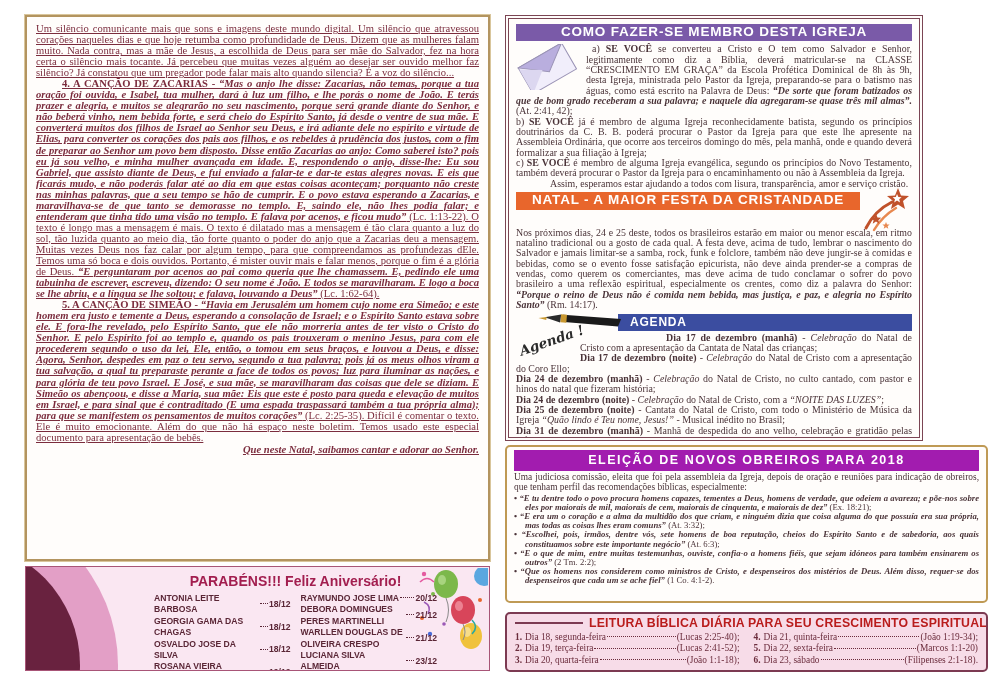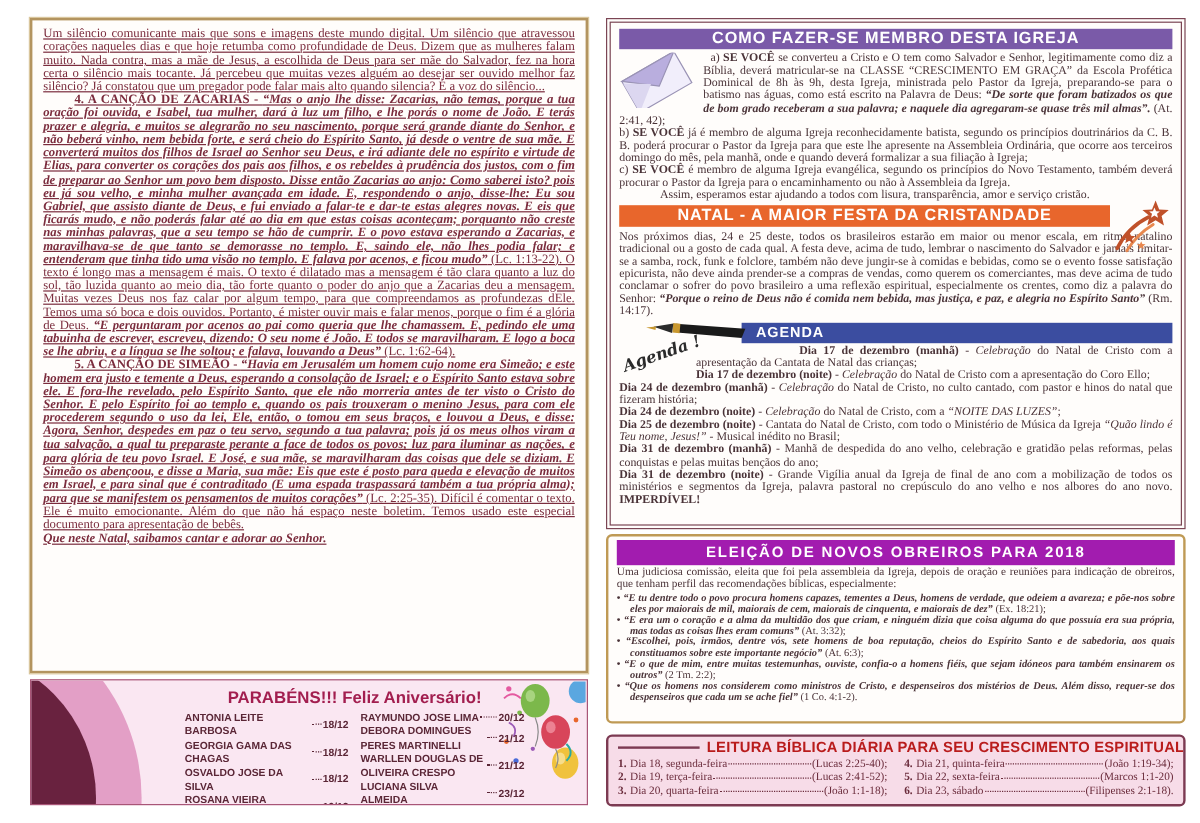--- a/index.html
+++ b/index.html
@@ -7,43 +7,43 @@
   .seg-b { font-weight:bold; }
   .seg-i { font-style:italic; }
   .seg-bi { font-weight:bold; font-style:italic; }
 
   
   .left-page { position:absolute; left:25px; top:15px; width:465px; height:546px;
     border:2px solid #b3945f; outline:1px solid #d9c69c; background:#fffdfb;
     padding:6px 9px 4px 9px; color:#7b2c3d; font-size:10.6px; line-height:11.05px;
     text-align:justify; overflow:hidden;text-decoration:underline; }
   .left-page p.sect { text-indent:26px; }
-  .closing-line { text-align:left; font-weight:bold; font-style:italic; margin-top:1px; }
+  .closing-line { text-align:right; font-weight:bold; font-style:italic; margin-top:1px; }
 
   .birthday-box { position:absolute; left:25px; top:566px; width:465px; height:105px;
     background:#fae7f2; border:1px solid #a85577; overflow:hidden; }
   .birthday-decor { position:absolute; left:0; top:0; width:148px; height:104px; }
   .balloons { position:absolute; right:1px; top:1px; width:72px; height:86px; }
   .birthday-content { position:relative; margin-left:128px; margin-right:52px; padding-top:6px; }
   .birthday-title { text-align:center; font-family:"Liberation Sans", sans-serif; font-weight:bold;
     font-size:14px; color:#a21e4f; margin-bottom:4px; }
   .birthday-cols { display:flex; gap:10px; font-family:"Liberation Sans", sans-serif;
     font-weight:bold; font-size:8.6px; color:#5a2636; }
   .birthday-col { flex:1; }
   .dot-row { display:flex; align-items:center; line-height:11.4px; }
   .dot-row .leader { flex:1; border-bottom:1.4px dotted #5a2636; margin:0 1px 2px 1px; min-width:8px; }
 
   
-  .box-a { position:absolute; left:505px; top:15px; width:483px; height:426px;
+  .box-a { position:absolute; left:505px; top:15px; width:418px; height:426px;
     border:4px double #7b4554; background:#fffdfb; padding:5px 7px; color:#4a3338;
     font-size:9.9px; line-height:10.35px; text-align:justify; overflow:hidden; }
   .bar { font-family:"Liberation Sans", sans-serif; font-weight:bold; color:#ffffff;
     text-align:center; letter-spacing:0.8px; }
   .bar-purple { background:#7a5aa8; font-size:13.5px; padding:3px 0 4px 0; margin-bottom:3px; }
-  .bar-orange { background:#e8662c; font-size:13.5px; padding:3px 0 4px 0; margin:3px 52px 4px 0; }
+  .bar-orange { background:#e8662c; font-size:13.5px; padding:3px 0 4px 0; margin:3px 52px 18px 0; }
   .bar-black  { background:#a21caf; font-size:12.5px; padding:3px 0 4px 0; letter-spacing:1.5px; }
   .env-float { float:left; width:66px; height:44px; margin:0 4px 0 0; }
   .memb-par { text-indent:6px; }
   .memb-last { text-indent:34px; }
   .natal-sec { position:relative; }
   .comet { position:absolute; right:-4px; top:-6px; width:54px; height:46px; }
 
   .agenda-sec { position:relative; margin-top:4px; }
   .agenda-header { display:flex; }
   .agenda-spacer { width:102px; }

